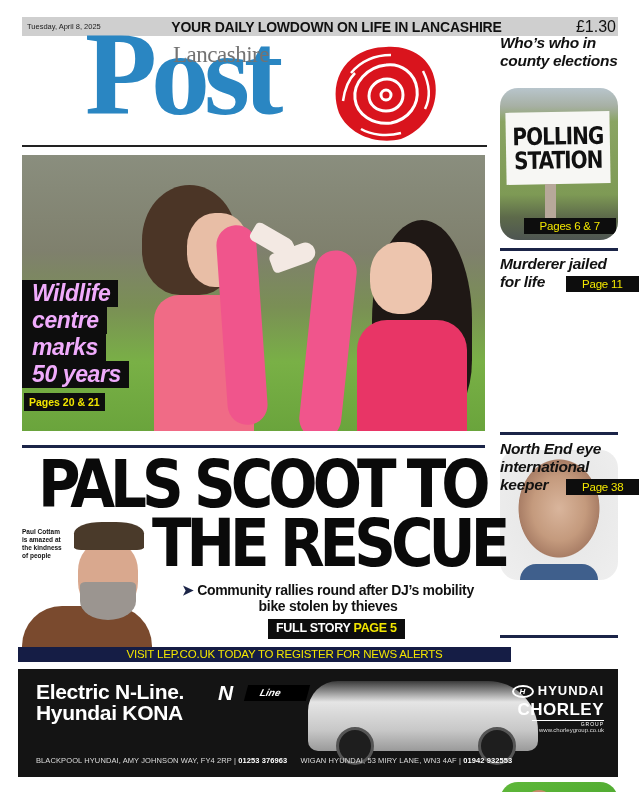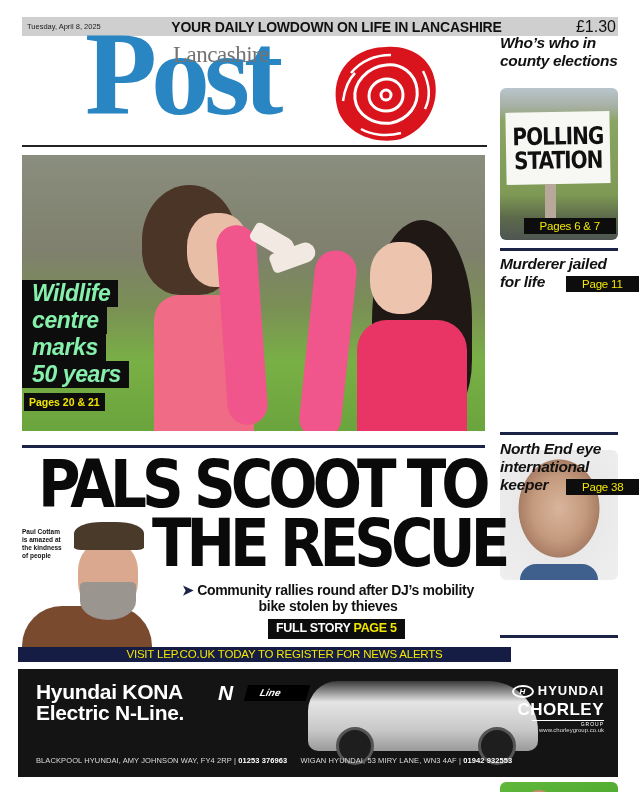--- a/index.html
+++ b/index.html
@@ -17,21 +17,21 @@
   .masthead .post { position: absolute; left: 0; top: -24px; font-family: "Liberation Serif", serif; font-size: 118px; font-weight: bold; color: #2a86c2; letter-spacing: -6px; line-height: 1; }
   .masthead .lanc { position: absolute; left: 88px; top: 2px; font-family: "Liberation Serif", serif; font-size: 23px; color: #737373; letter-spacing: -0.5px; }
   .masthead .rose { position: absolute; left: 246px; top: 3px; width: 110px; height: 100px; }
   .masthead-rule { position: absolute; left: 22px; top: 145px; width: 465px; height: 2px; background: #222; }
 
   
   .side { position: absolute; left: 500px; width: 118px; }
   .side-rule { position: absolute; left: 500px; width: 118px; height: 3px; background: #1b2447; }
   .side h3 { font-size: 15.5px; font-style: italic; font-weight: bold; color: #111; line-height: 18px; letter-spacing: -0.3px; }
   .pagetag { display: inline-block; background: #0d0d0d; color: #f2e600; font-weight: normal; font-size: 11.5px; padding: 2px 16px; letter-spacing: -0.2px; }
-  .thumb { position: relative; border-radius: 6px; overflow: hidden; }
+  .thumb { position: relative; border-radius: 18px; overflow: hidden; }
 
   .polling { top: 88px; height: 152px; background: linear-gradient(180deg,#b8c5cc 0%,#a7b0a4 12%,#8aa463 22%,#7e9a55 70%,#5d6a4a 85%,#4e5552 100%); }
   .polling .sign { position: absolute; left: 6px; top: 24px; width: 104px; height: 72px; background: #f7f7f4; transform: rotate(-1deg); display: flex; flex-direction: column; justify-content: center; align-items: center; }
   .polling .sign span { font-family: "DejaVu Sans", sans-serif; font-weight: bold; font-size: 20px; color: #111; line-height: 24px; letter-spacing: -1px; transform: scaleY(1.2); }
   .polling .post { position: absolute; left: 45px; top: 96px; width: 11px; height: 50px; background: #b7a89a; }
   .polling .pagetag { position: absolute; right: 2px; bottom: 6px; }
 
   .mugshot { top: 298px; height: 130px; background: radial-gradient(ellipse at 50% 45%, #d9b59c 0%, #c49a7d 32%, #a97e66 48%, #e9e9e9 49%, #efefef 100%); }
   .mugshot .shirt { position: absolute; left: 20px; right: 20px; bottom: 0; height: 16px; background: #3f5f8c; border-radius: 20px 20px 0 0; }
 
@@ -48,21 +48,21 @@
   .girl2 .hair { position: absolute; left: 20px; top: 0; width: 100px; height: 200px; background: #1f1815; border-radius: 50% 50% 30% 30%; }
   .girl2 .face { position: absolute; left: 18px; top: 22px; width: 62px; height: 72px; background: #edc5ae; border-radius: 45%; }
   .girl2 .top { position: absolute; left: 5px; top: 100px; width: 110px; height: 130px; background: #e83566; border-radius: 30px 30px 0 0; }
   .flam { position: absolute; background: #f0558c; border-radius: 40px; }
   .flam.n1 { left: 200px; top: 70px; width: 40px; height: 200px; transform: rotate(-4deg); }
   .flam.n2 { left: 285px; top: 95px; width: 42px; height: 190px; transform: rotate(6deg); }
   .beak { position: absolute; width: 46px; height: 20px; background: #f3e9e3; border-radius: 10px 20px 20px 10px; }
   .beak.b1 { left: 228px; top: 76px; transform: rotate(30deg); }
   .beak.b2 { left: 248px; top: 92px; transform: rotate(-20deg); }
   .caption-box { position: absolute; left: 0; top: 125px; }
-  .caption-box .line { display: block; background: #0d0d0d; color: #86efac; font-weight: bold; font-style: italic; font-size: 23px; line-height: 27px; padding: 0 8px 0 10px; width: fit-content; letter-spacing: -0.4px; }
+  .caption-box .line { display: block; background: #0d0d0d; color: #f0abfc; font-weight: bold; font-style: italic; font-size: 23px; line-height: 27px; padding: 0 8px 0 10px; width: fit-content; letter-spacing: -0.4px; }
   .caption-box .ptag { display: inline-block; margin-top: 5px; margin-left: 2px; background: #0d0d0d; color: #f2e600; font-weight: bold; font-size: 10.5px; padding: 3px 5px; }
 
   
   .story-rule { position: absolute; left: 22px; top: 445px; width: 463px; height: 3px; background: #1b2447; }
   .headline { position: absolute; font-family: "DejaVu Sans", sans-serif; font-weight: bold; color: #0a0a0a; letter-spacing: -5px; line-height: 1; }
   .headline.l1 { left: 38px; top: 452px; font-size: 58px; transform: scaleY(1.12); transform-origin: top left; }
   .headline.l2 { left: 152px; top: 511px; font-size: 58px; transform: scaleY(1.12); transform-origin: top left; }
   .pic-caption { position: absolute; left: 22px; top: 528px; width: 44px; font-size: 6.5px; font-weight: bold; line-height: 8px; color: #111; }
   .man { position: absolute; left: 22px; top: 522px; width: 130px; height: 126px; overflow: hidden; }
   .man .cap { position: absolute; left: 52px; top: 0; width: 70px; height: 28px; background: #4a3a2a; border-radius: 40% 40% 10% 10%; }
@@ -199,22 +199,22 @@
 
 <div class="alerts">
   <span>VISIT LEP.CO.UK TODAY TO REGISTER FOR NEWS ALERTS</span>
 </div>
 
 <div class="ad">
   <div class="car"></div>
   <div class="wheel w1"></div>
   <div class="wheel w2"></div>
   <div class="title">
+    <div>Electric N-Line.</div>
     <div>Hyundai KONA</div>
-    <div>Electric N-Line.</div>
   </div>
   <div class="nline">
     <span class="line">Line</span>
     <span class="n">N</span>
   </div>
   <div class="addr">
     <span>BLACKPOOL HYUNDAI, AMY JOHNSON WAY, FY4 2RP</span>
     <span>|</span>
     <b>01253 376963</b>
     &nbsp;&nbsp;&nbsp;&nbsp;

